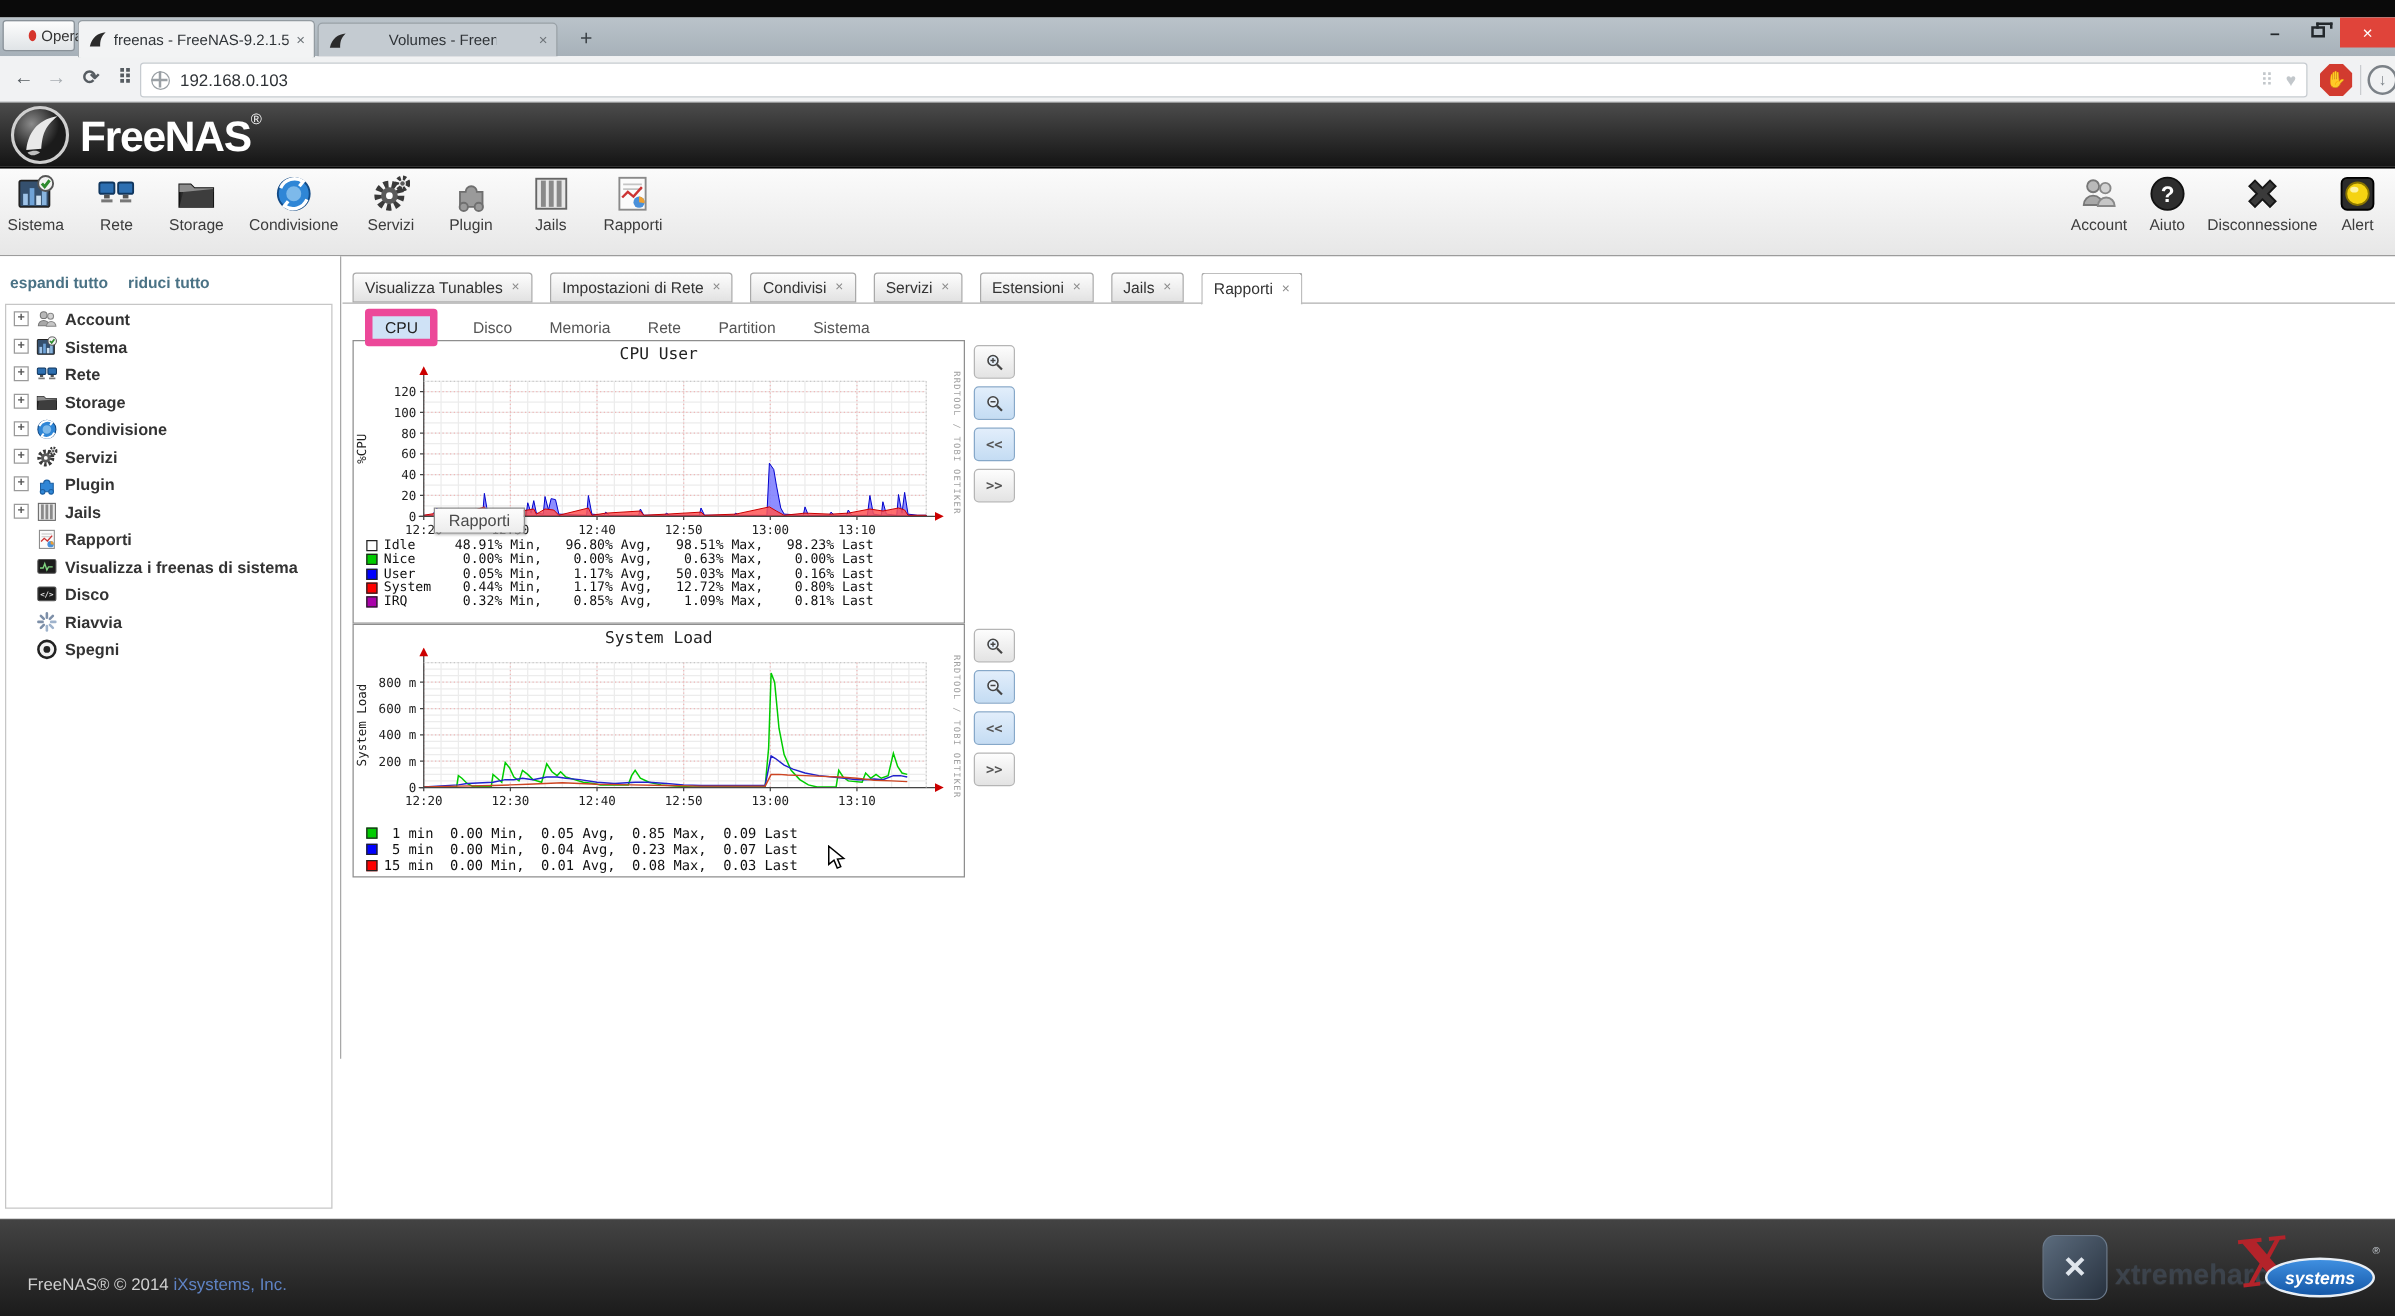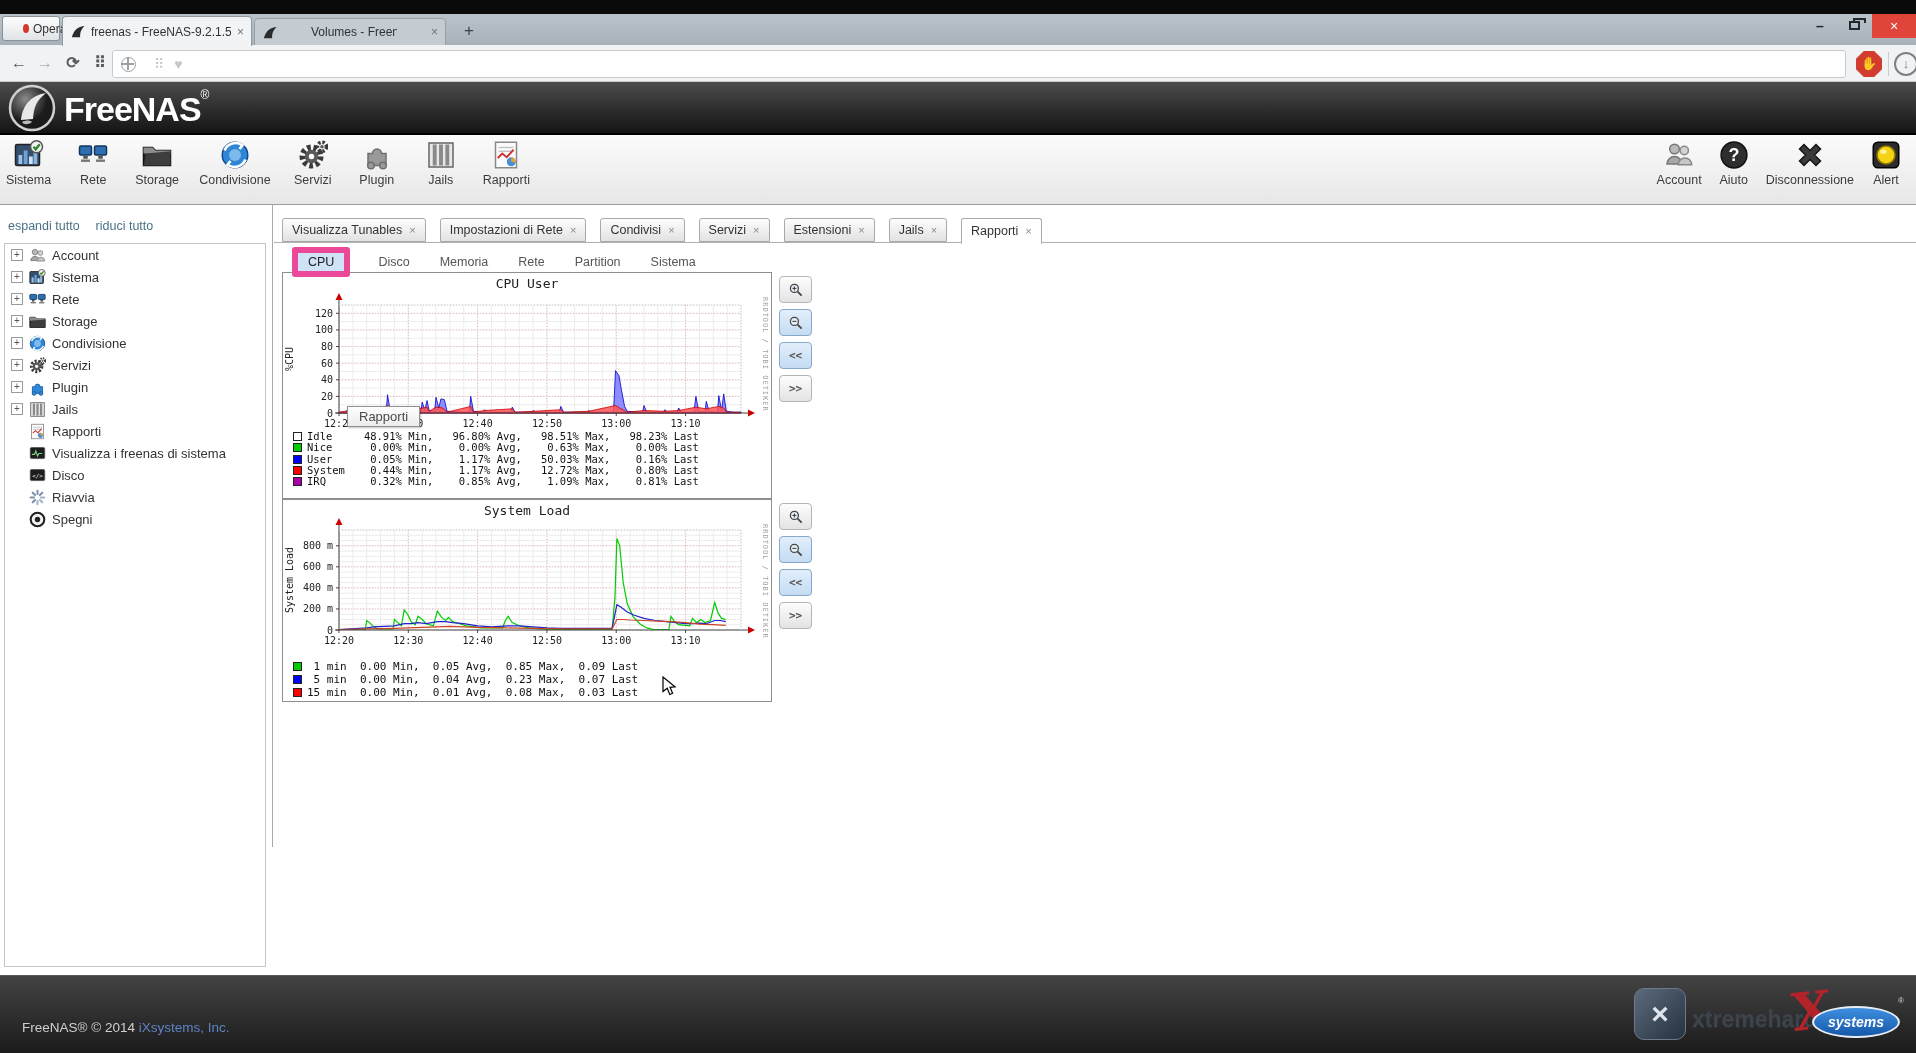--- a/index.html
+++ b/index.html
@@ -56,21 +56,21 @@
   
   .toolbar{position:absolute;left:0;top:135px;width:1916px;height:70px;
            background:linear-gradient(#fbfbfb,#e7e7e7);border-bottom:1px solid #9c9c9c;}
   .tool-left{position:absolute;left:6px;top:3px;display:flex;gap:20px;}
   .tool-right{position:absolute;right:8px;top:3px;display:flex;gap:10px;}
   .tool-item{display:flex;flex-direction:column;align-items:center;min-width:44px;}
   .tool-item .ti-icon{height:34px;display:flex;align-items:center;}
   .tool-item .ti-label{font-size:12.5px;color:#3c3c3c;white-space:nowrap;margin-top:1px;}
   
   .sidebar{position:absolute;left:0;top:205px;width:273px;height:642px;background:#fff;
-           border-right:1px solid #a8a8a8;}
+           border-right:1px solid #a8a8a8;font-weight:bold;}
   .sb-links{position:absolute;left:8px;top:14px;font-size:12.5px;color:#4a7285;display:flex;gap:16px;}
   .sb-links span{cursor:pointer;}
   .treebox{position:absolute;left:4px;top:38px;width:262px;height:724px;border:1px solid #c6c6c6;background:#fff;overflow:hidden;}
   .tree-row{display:flex;align-items:center;height:22px;padding-left:6px;gap:6px;font-size:13px;color:#333;}
   .expander{width:12px;height:12px;border:1px solid #9a9a9a;background:#fff;font-size:10px;line-height:10px;
             text-align:center;color:#555;flex:none;}
   .exp-spacer{width:12px;flex:none;}
   .tree-ic{width:17px;height:17px;flex:none;display:flex;align-items:center;justify-content:center;}
   
   .ctabs{position:absolute;left:282px;top:218px;display:flex;gap:14px;z-index:2;}
@@ -158,20 +158,21 @@
     </div>
   <div class="win-btn wb-close">×</div>
 
   <div class="addressbar"></div>
   <div class="nav-ic" style="left:8px">←</div>
   <div class="nav-ic" style="left:34px;color:#a9aeb2">→</div>
   <div class="nav-ic" style="left:62px">⟳</div>
   <div class="nav-ic" style="left:88px;letter-spacing:-2px">⠿</div>
   <div class="urlfield">
     <span class="globe"></span>
+    <span class="urltext">192.168.0.103</span>
     <span class="uf-ic">⠿</span>
     <span class="uf-ic">♥</span>
   </div>
   <div class="stop-ic">✋</div>
   <div class="ab-sep"></div>
   <div class="dl-ic">↓</div>
 
   <div class="brandbar"></div>
   <div class="brand-logo">
     <svg width="48" height="48" viewBox="0 0 48 48">

